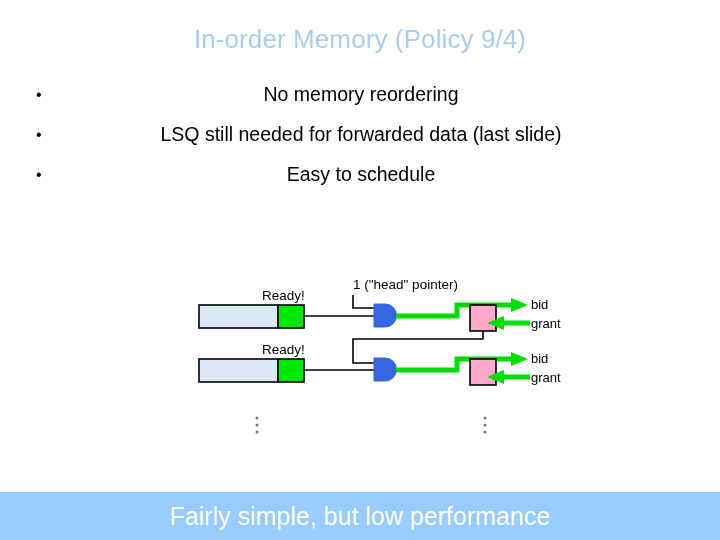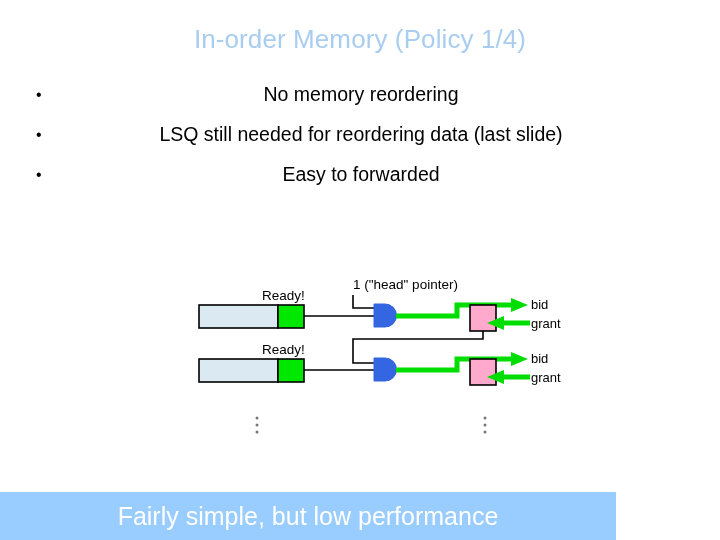--- a/index.html
+++ b/index.html
@@ -67,21 +67,21 @@
     width: 720px;
     height: 200px;
   }
   #diagram-svg { display: block; }
 
   
   #footer-banner {
     position: absolute;
     left: 0;
     top: 492px;
-    width: 616px;
+    width: 720px;
     height: 48px;
     background: #99ccff;
     display: flex;
     align-items: center;
     justify-content: center;
   }
   #footer-text {
     color: #ffffff;
     font-size: 25px;
     font-family: "Liberation Sans", sans-serif;
@@ -96,34 +96,34 @@
     font-family: "Liberation Sans", sans-serif;
     font-size: 13px;
     fill: #000000;
   }
 </style>
 </head>
 <body>
 
 <div id="slide">
 
-  <div id="slide-title">In-order Memory (Policy 1/4)</div>
+  <div id="slide-title">In-order Memory (Policy 9/4)</div>
 
   <div id="bullets">
     <div class="bullet-row">
       <span class="bullet-dot">•</span>
       <span class="bullet-text">No memory reordering</span>
     </div>
     <div class="bullet-row">
       <span class="bullet-dot">•</span>
-      <span class="bullet-text">LSQ still needed for reordering data (last slide)</span>
+      <span class="bullet-text">LSQ still needed for forwarded data (last slide)</span>
     </div>
     <div class="bullet-row">
       <span class="bullet-dot">•</span>
-      <span class="bullet-text">Easy to forwarded</span>
+      <span class="bullet-text">Easy to schedule</span>
     </div>
   </div>
 
   <div id="diagram" style="top:255px;">
     <svg id="diagram-svg" width="720" height="200" viewBox="0 0 720 200" xmlns="http://www.w3.org/2000/svg">
 
       <text class="diag-label" x="353" y="34">1 ("head" pointer)</text>
       <polyline points="353,40 353,53 374,53" fill="none" stroke="#000000" stroke-width="1.6"></polyline>
 
       <text class="diag-label" x="262" y="45">Ready!</text>

